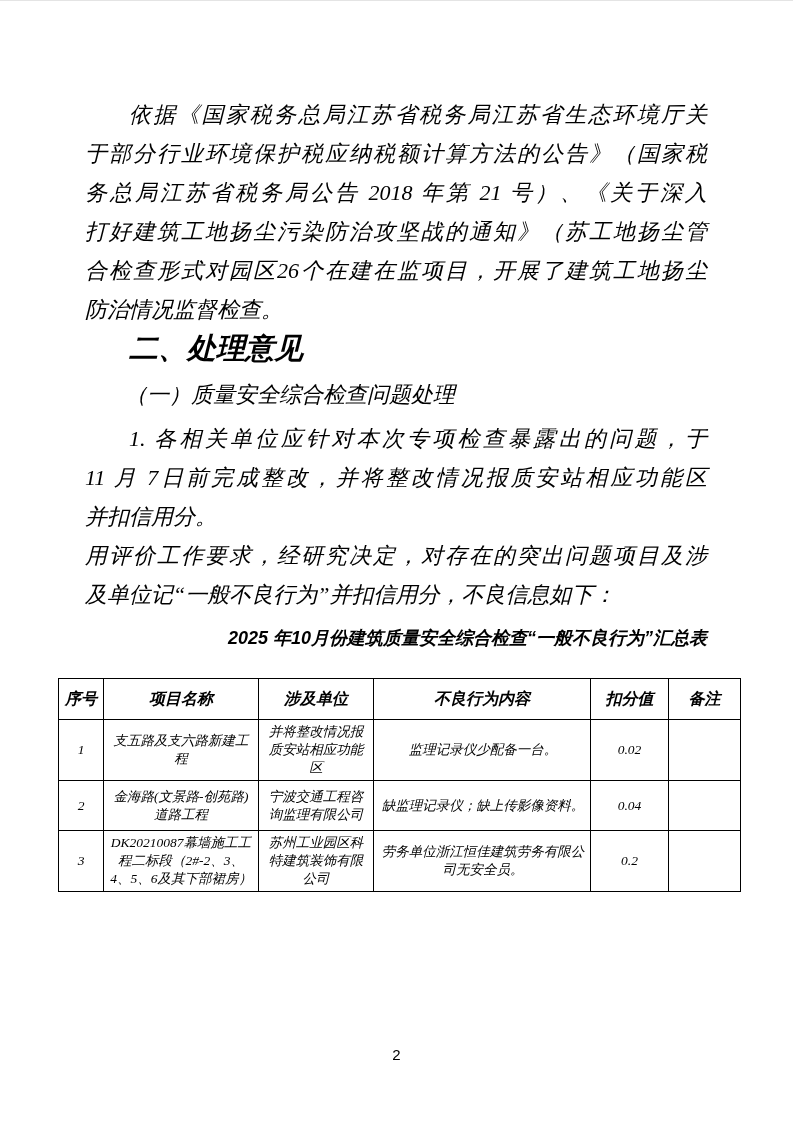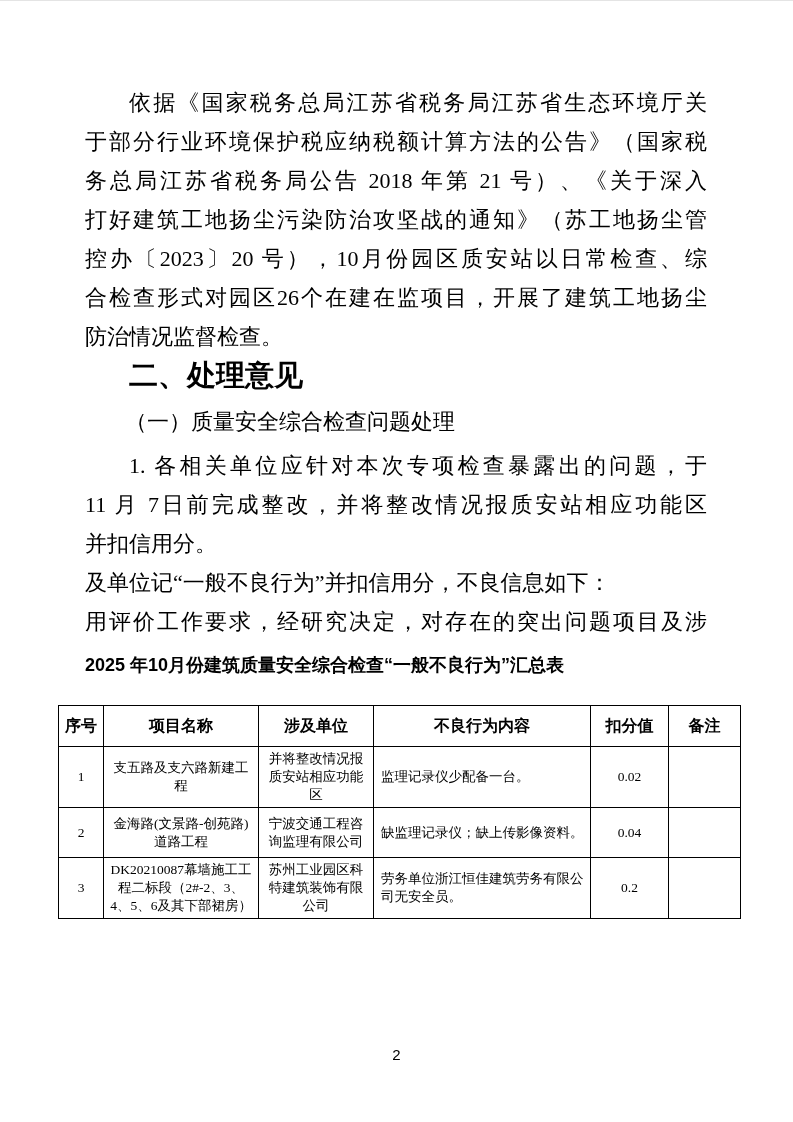--- a/index.html
+++ b/index.html
@@ -7,21 +7,21 @@
     position:relative;
     width:793px;height:1122px;
     background:#ffffff;
     overflow:hidden;
     color:#000;
     border-top:1px solid #e4e4e4;
     box-sizing:border-box;
   }
   .content{
     position:absolute;
-    left:85px;top:82px;width:622px;
+    left:85px;top:94px;width:622px;font-style:italic;
   }
   
   .para{margin:0;}
   .tline{
     font-family:"Liberation Serif","DejaVu Serif",serif;
     font-size:22px;
     line-height:39px;
     text-align:justify;
     text-align-last:justify;
     white-space:normal;
@@ -45,21 +45,21 @@
     font-size:22px;
     line-height:39px;
     text-indent:40px;
   }
   .table-title{
     margin-top:11px;
     font-family:"Liberation Sans","DejaVu Sans",sans-serif;
     font-weight:bold;
     font-size:18px;
     line-height:26px;
-    text-align:left;
+    text-align:right;
   }
   table.summary{
     border-collapse:collapse;
     table-layout:fixed;
     width:682px;
     margin:27px 0 0 -27px;
     font-family:"Liberation Serif","DejaVu Serif",serif;
     font-size:13.5px;
     line-height:18px;
   }
@@ -76,59 +76,58 @@
     line-height:20px;
     text-align:center;
     margin-top:40px;
   }
   .summary thead tr{height:41px;}
   .summary tbody tr:nth-child(1){height:45px;}
   .summary tbody tr:nth-child(2){height:50px;}
   .summary tbody tr:nth-child(3){height:55px;}
   .summary td.c0,.summary td.c4,.summary td.c5{text-align:center;}
   .summary td.c1,.summary td.c2{text-align:center;}
-  .summary td.c3{text-align:left;padding-left:7px;}
+  .summary td.c3{text-align:center;padding-left:7px;}
   .footer{
     position:absolute;
     left:0;right:0;top:1044px;
     text-align:center;
     font-family:"Liberation Sans","DejaVu Sans",sans-serif;
     font-size:15px;
     line-height:20px;
   }
 </style>
 </head>
 <body>
 
 <div class="page">
   <div class="content">
 
     <div class="para">
         <div class="tline first">依据《国家税务总局江苏省税务局江苏省生态环境厅关</div>
         <div class="tline">于部分行业环境保护税应纳税额计算方法的公告》（国家税</div>
         <div class="tline">务总局江苏省税务局公告 2018 年第 21 号）、《关于深入</div>
         <div class="tline">打好建筑工地扬尘污染防治攻坚战的通知》（苏工地扬尘管</div>
-        <div class="tline">控办〔2023〕20 号），10月份园区质安站以日常检查、综</div>
         <div class="tline">合检查形式对园区26个在建在监项目，开展了建筑工地扬尘</div>
         <div class="tline last">防治情况监督检查。</div>
       </div>
 
     <h2 class="h-section">二、处理意见</h2>
 
     <h3 class="h-subsection">（一）质量安全综合检查问题处理</h3>
 
     <div class="para">
         <div class="tline first">1. 各相关单位应针对本次专项检查暴露出的问题，于</div>
         <div class="tline">11 月 7日前完成整改，并将整改情况报质安站相应功能区</div>
         <div class="tline last">并扣信用分。</div>
       </div>
 
     <div class="para">
+        <div class="tline">用评价工作要求，经研究决定，对存在的突出问题项目及涉</div>
         <div class="tline last">及单位记“一般不良行为”并扣信用分，不良信息如下：</div>
-        <div class="tline">用评价工作要求，经研究决定，对存在的突出问题项目及涉</div>
       </div>
 
     <div class="table-title">2025 年10月份建筑质量安全综合检查“一般不良行为”汇总表</div>
 
     <table class="summary">
       <colgroup>
         <col style="width:45px">
           <col style="width:155px">
           <col style="width:115px">
         <col style="width:217px">

